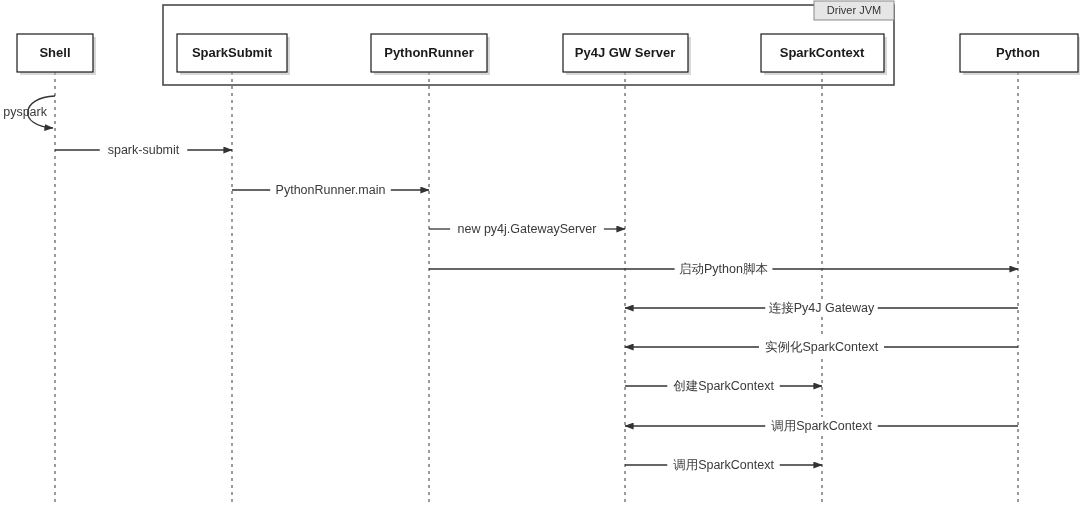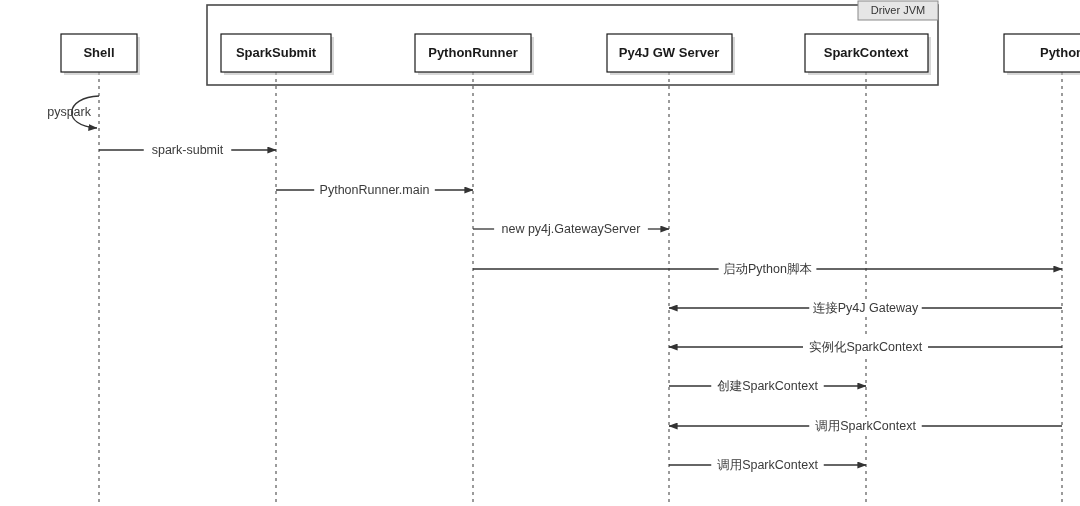--- a/index.html
+++ b/index.html
@@ -10,21 +10,20 @@
   body {
     width: 1080px;
     height: 506px;
     font-family: "Liberation Sans", "DejaVu Sans", sans-serif;
     overflow: hidden;
   }
   #diagram-root {
     position: relative;
     width: 908px;
     height: 506px;
-    padding-left: 44px;
   }
   svg#seq-svg {
     display: block;
     width: 1080px;
     height: 506px;
   }
   .participant-box-rect {
     fill: #ffffff;
     stroke: #1a1a1a;
     stroke-width: 1.2;

